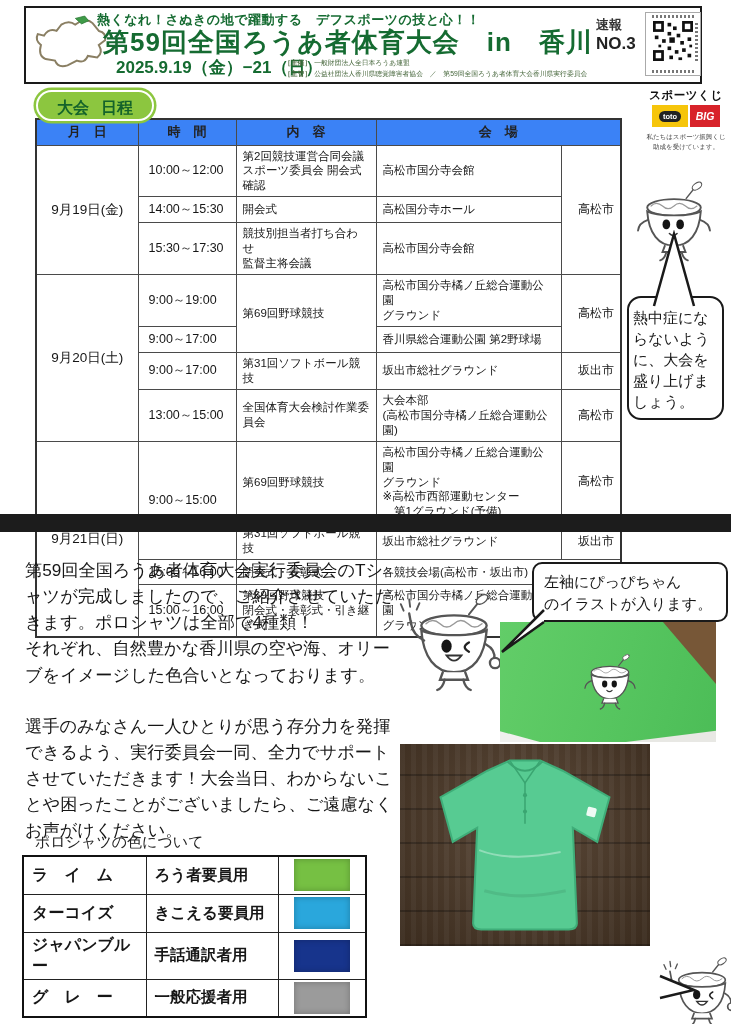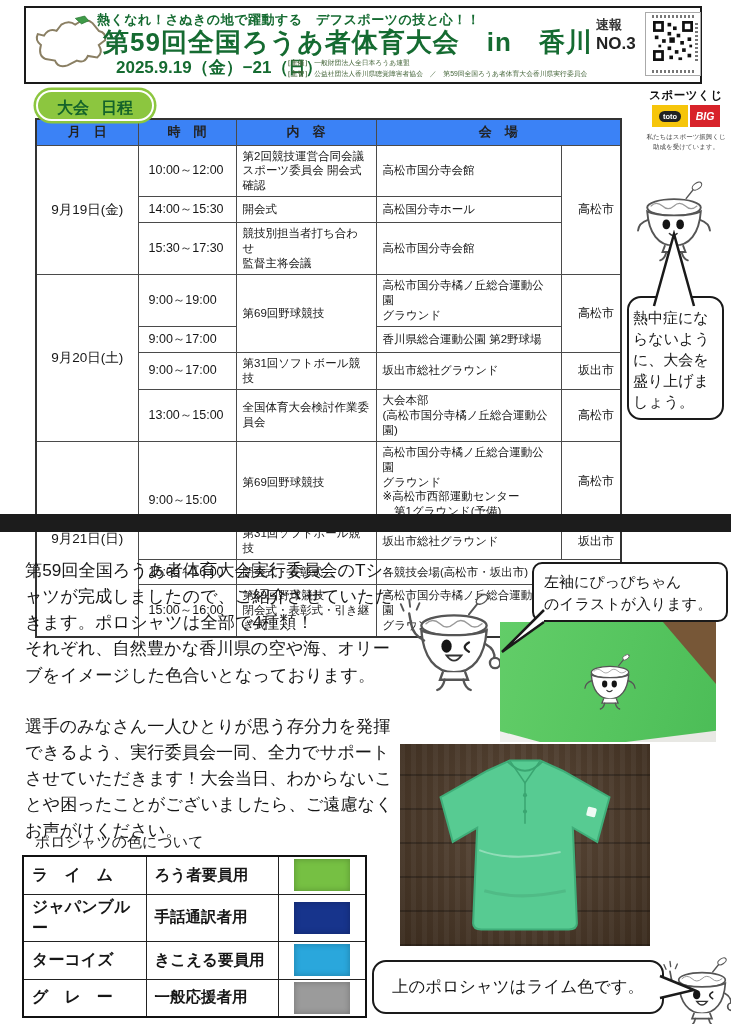--- a/index.html
+++ b/index.html
@@ -305,31 +305,31 @@
       </colgroup>
     <tbody>
         <tr>
       <td class="ct-name">ラ　イ　ム</td>
       <td class="ct-purpose">ろう者要員用</td>
       <td>
             <div class="swatch" style="background: rgb(118, 192, 67);"></div>
           </td>
     </tr>
     <tr>
+      <td class="ct-name">ターコイズ</td>
+      <td class="ct-purpose">きこえる要員用</td>
+      <td>
+            <div class="swatch" style="background: rgb(42, 167, 220);"></div>
+          </td>
+    </tr>
+    <tr>
       <td class="ct-name">ジャパンブルー</td>
       <td class="ct-purpose">手話通訳者用</td>
       <td>
             <div class="swatch" style="background: rgb(23, 52, 140);"></div>
-          </td>
-    </tr>
-    <tr>
-      <td class="ct-name">ターコイズ</td>
-      <td class="ct-purpose">きこえる要員用</td>
-      <td>
-            <div class="swatch" style="background: rgb(42, 167, 220);"></div>
           </td>
     </tr>
     <tr>
       <td class="ct-name">グ　レ　ー</td>
       <td class="ct-purpose">一般応援者用</td>
       <td>
             <div class="swatch" style="background: rgb(155, 155, 155);"></div>
           </td>
     </tr>
   </tbody>
@@ -364,21 +364,20 @@
       <path d="M100 12 L115 34 L130 12" fill="none" stroke="#3aa571" stroke-width="1.5"></path>
       <line x1="115" y1="34" x2="115" y2="74" stroke="#3aa571" stroke-width="1.5"></line>
       <circle cx="115" cy="46" r="2" fill="#3aa571"></circle>
       <circle cx="115" cy="62" r="2" fill="#3aa571"></circle>
       <path d="M70 100 Q100 112 150 102" fill="none" stroke="rgba(255,255,255,.35)" stroke-width="2"></path>
       <path d="M75 140 Q110 150 155 140" fill="none" stroke="rgba(0,0,0,.08)" stroke-width="3"></path>
       <rect x="176" y="58" width="9" height="9" rx="1.5" fill="#fff" opacity=".9" transform="rotate(14 180 62)"></rect>
     </svg>
   </div>
 
-  <div class="abs bubble bubble3">上のポロシャツはライム色です。</div>
   <svg class="abs tail" style="left:656px;top:972px" width="42" height="32" viewBox="0 0 42 32">
     <path d="M4 4 L38 18 L4 26" fill="#fff" stroke="#1a1a1a" stroke-width="2.5"></path>
   </svg>
   <svg class="abs" style="left:662px;top:946px" width="80" height="100" viewBox="0 0 120 120">
     <use href="#mbase"></use>
       <use href="#marm-point"></use>
       <use href="#mface-wink"></use>
   </svg>
 
 </div>

